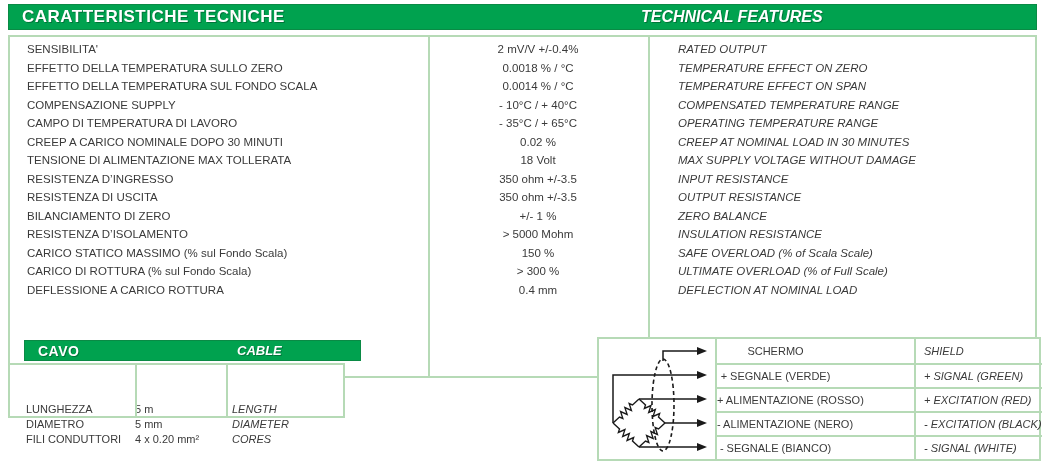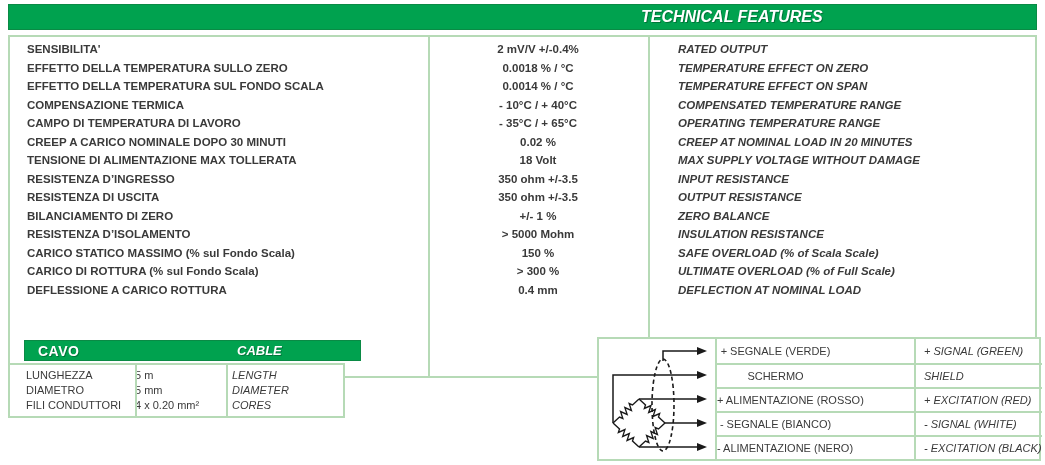--- a/index.html
+++ b/index.html
@@ -25,34 +25,34 @@
   #main-header{left:8px;top:4px;width:1029px;height:26px;font-size:17px;}
   #main-header .en-title{left:632px;width:300px;font-size:16px;}
   #cable-header{left:24px;top:340px;width:337px;height:21px;font-size:14px;}
   #cable-header .en-title{left:212px;width:110px;font-size:13px;}
 
   
   .ltable{
     position:absolute;background:#ffffff;border:2px solid #b6dab6;
     box-sizing:border-box;
   }
-  #main-table{left:8px;top:35px;width:1029px;height:343px;font-weight:bold;}
+  #main-table{left:8px;top:35px;width:1029px;height:343px;}
   #main-grid{
     display:grid;grid-template-columns:418px 220px 1fr;
     grid-auto-rows:18.5px;padding-top:6px;font-size:11.5px;
   }
   #main-grid .c1{padding-left:17px;white-space:nowrap;}
   #main-grid .c2{text-align:center;white-space:nowrap;}
   #main-grid .c3{font-style:italic;padding-left:30px;white-space:nowrap;}
   .vdiv{position:absolute;top:0;bottom:0;width:2px;background:#b6dab6;}
 
   #cable-table{left:8px;top:363px;width:337px;height:55px;}
   #cable-grid{
     display:grid;grid-template-columns:125px 91px 1fr;
-    grid-auto-rows:15px;padding-top:4px;font-size:11px;
+    grid-auto-rows:15px;padding-top:4px;font-size:11px;margin-top:34px;
   }
   #cable-grid .c1{padding-left:16px;white-space:nowrap;}
   #cable-grid .c2{text-align:left;white-space:nowrap;}
   #cable-grid .c3{font-style:italic;padding-left:6px;white-space:nowrap;}
 
   
   #wiring-box{left:597px;top:337px;width:444px;height:124px;display:flex;}
   #bridge-cell{width:116px;border-right:2px solid #b6dab6;flex:none;}
   #wiring-rows{flex:1;display:flex;flex-direction:column;}
   .wrow{
@@ -63,45 +63,46 @@
   .wrow .wit{text-align:center;padding-right:80px;white-space:nowrap;}
   .wrow .wen{
     font-style:italic;padding-left:8px;border-left:2px solid #b6dab6;
     height:100%;display:flex;align-items:center;white-space:nowrap;
   }
 </style>
 </head>
 <body>
 
 <div id="main-header" class="green-bar">
+  <span class="it-title">CARATTERISTICHE TECNICHE</span>
   <span class="en-title">TECHNICAL FEATURES</span>
 </div>
 
 <div id="main-table" class="ltable">
   <div class="vdiv" style="left:418px"></div>
   <div class="vdiv" style="left:638px"></div>
   <div id="main-grid">
     <span class="c1">SENSIBILITA'</span>
       <span class="c2">2 mV/V  +/-0.4%</span>
       <span class="c3">RATED OUTPUT</span>
     <span class="c1">EFFETTO DELLA TEMPERATURA SULLO ZERO</span>
       <span class="c2">0.0018 % / °C</span>
       <span class="c3">TEMPERATURE EFFECT ON ZERO</span>
     <span class="c1">EFFETTO DELLA TEMPERATURA SUL FONDO SCALA</span>
       <span class="c2">0.0014 % / °C</span>
       <span class="c3">TEMPERATURE EFFECT ON SPAN</span>
-    <span class="c1">COMPENSAZIONE TERMICA</span>
+    <span class="c1">COMPENSAZIONE SUPPLY</span>
       <span class="c2">- 10°C / + 40°C</span>
       <span class="c3">COMPENSATED TEMPERATURE RANGE</span>
     <span class="c1">CAMPO DI TEMPERATURA DI LAVORO</span>
       <span class="c2">- 35°C / + 65°C</span>
       <span class="c3">OPERATING TEMPERATURE RANGE</span>
     <span class="c1">CREEP A CARICO NOMINALE DOPO 30 MINUTI</span>
       <span class="c2">0.02 %</span>
-      <span class="c3">CREEP AT NOMINAL LOAD IN 20 MINUTES</span>
+      <span class="c3">CREEP AT NOMINAL LOAD IN 30 MINUTES</span>
     <span class="c1">TENSIONE DI ALIMENTAZIONE MAX TOLLERATA</span>
       <span class="c2">18 Volt</span>
       <span class="c3">MAX SUPPLY VOLTAGE WITHOUT DAMAGE</span>
     <span class="c1">RESISTENZA D’INGRESSO</span>
       <span class="c2">350 ohm +/-3.5</span>
       <span class="c3">INPUT RESISTANCE</span>
     <span class="c1">RESISTENZA DI USCITA</span>
       <span class="c2">350 ohm +/-3.5</span>
       <span class="c3">OUTPUT RESISTANCE</span>
     <span class="c1">BILANCIAMENTO DI ZERO</span>
@@ -169,33 +170,33 @@
       <g id="bridge-resistors">
           <path d="M14,84 L20.5,78.0 L23.8,79.4 L21.6,72.6 L28.1,75.4 L25.9,68.6 L32.4,71.4 L30.2,64.6 L33.5,66.0 L40,60" fill="none" stroke="#1a1a1a" stroke-width="1.4"></path>
           <path d="M40,60 L46.5,66.0 L45.4,69.4 L51.9,66.6 L49.7,73.4 L56.3,70.6 L54.1,77.4 L60.6,74.6 L59.5,78.0 L66,84" fill="none" stroke="#1a1a1a" stroke-width="1.4"></path>
           <path d="M66,84 L59.5,90.0 L56.2,88.6 L58.4,95.4 L51.9,92.6 L54.1,99.4 L47.6,96.6 L49.8,103.4 L46.5,102.0 L40,108" fill="none" stroke="#1a1a1a" stroke-width="1.4"></path>
           <path d="M40,108 L33.5,102.0 L34.6,98.6 L28.1,101.4 L30.3,94.6 L23.7,97.4 L25.9,90.6 L19.4,93.4 L20.5,90.0 L14,84" fill="none" stroke="#1a1a1a" stroke-width="1.4"></path>
         </g>
     </svg>
   </div>
   <div id="wiring-rows">
     <div class="wrow">
+      <span class="wit">SCHERMO</span>
+      <span class="wen">SHIELD</span>
+    </div>
+    <div class="wrow">
       <span class="wit">+ SEGNALE (VERDE)</span>
       <span class="wen">+ SIGNAL (GREEN)</span>
     </div>
     <div class="wrow">
-      <span class="wit">SCHERMO</span>
-      <span class="wen">SHIELD</span>
-    </div>
-    <div class="wrow">
       <span class="wit">+ ALIMENTAZIONE (ROSSO)</span>
       <span class="wen">+ EXCITATION (RED)</span>
     </div>
     <div class="wrow">
+      <span class="wit">- ALIMENTAZIONE (NERO)</span>
+      <span class="wen">- EXCITATION (BLACK)</span>
+    </div>
+    <div class="wrow">
       <span class="wit">- SEGNALE (BIANCO)</span>
       <span class="wen">- SIGNAL (WHITE)</span>
     </div>
-    <div class="wrow">
-      <span class="wit">- ALIMENTAZIONE (NERO)</span>
-      <span class="wen">- EXCITATION (BLACK)</span>
-    </div>
   </div>
 </div>
 
 </body></html>

